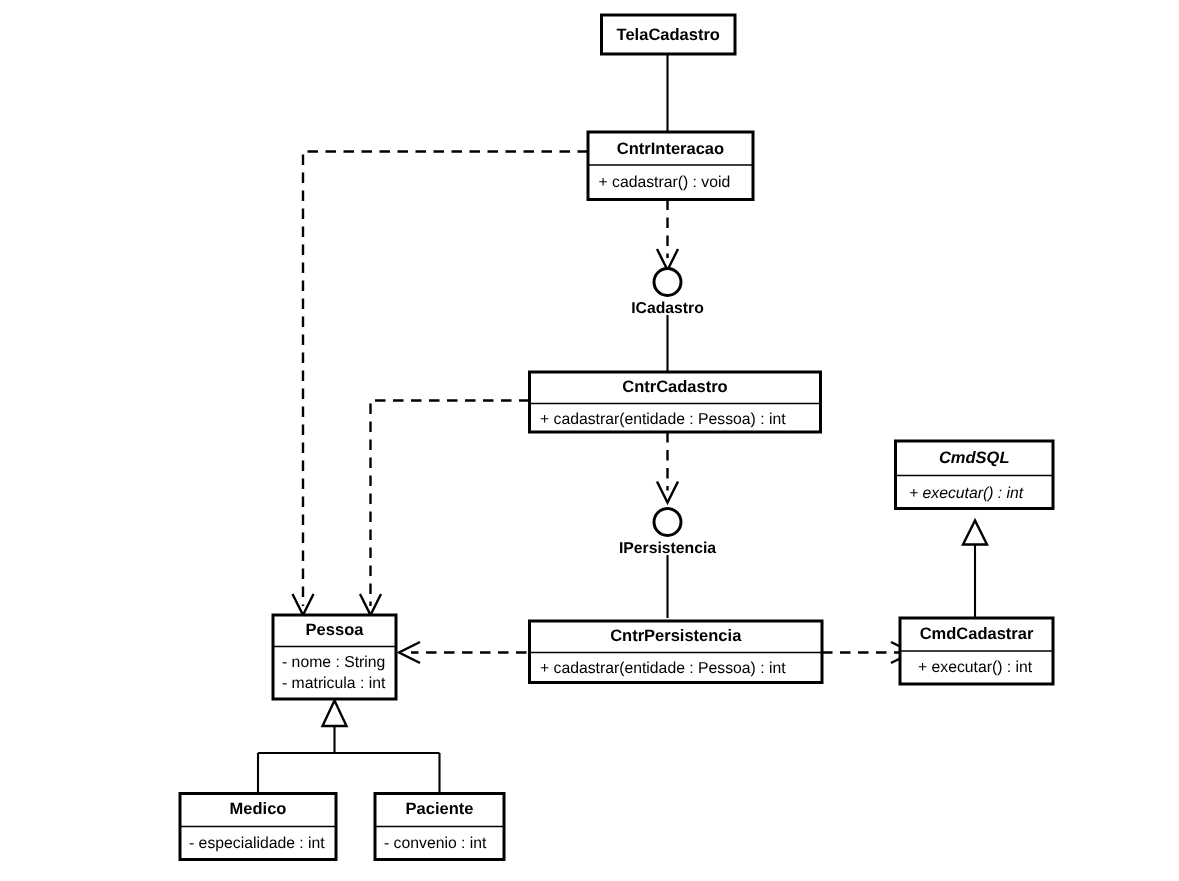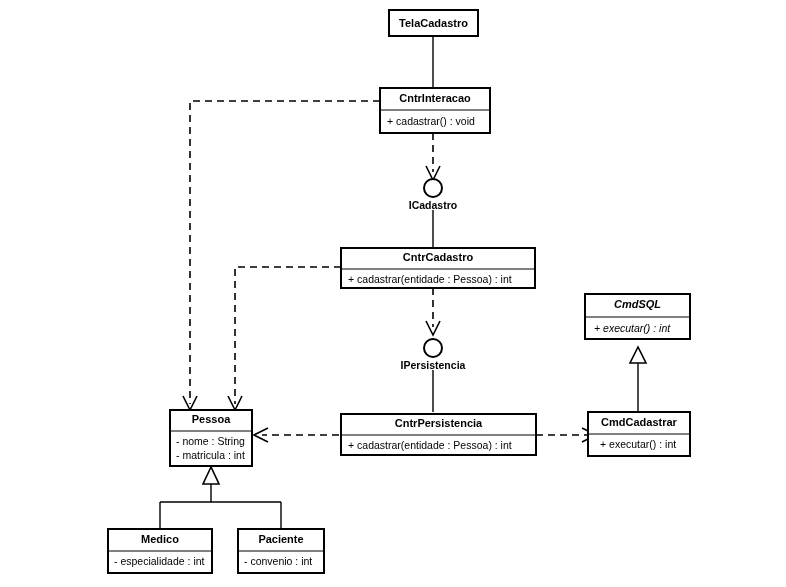--- a/index.html
+++ b/index.html
@@ -11,20 +11,21 @@
     width: 786px;
     height: 587px;
     font-family: "Liberation Sans", sans-serif;
     overflow: hidden;
   }
   #diagram-root {
     position: relative;
     width: 678px;
     height: 587px;
     background: #ffffff;
+    margin-left: 12px;
   }
   svg#uml-canvas {
     display: block;
     width: 786px;
     height: 587px;
   }
   .cls-box {
     fill: #ffffff;
     stroke: #000000;
     stroke-width: 2;

